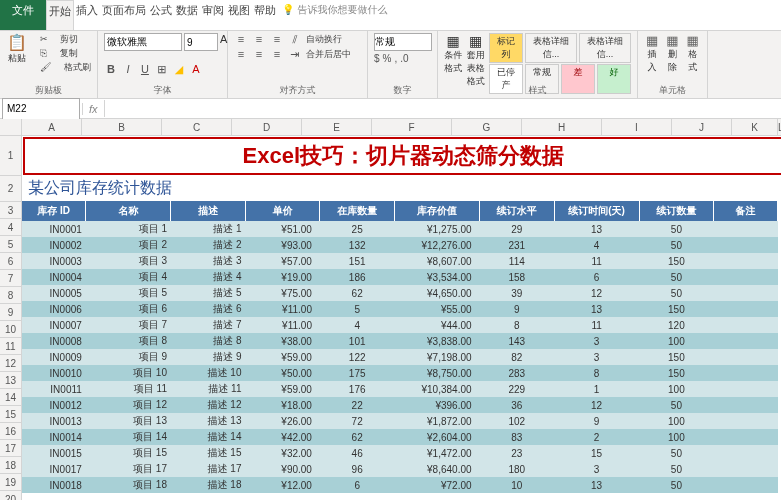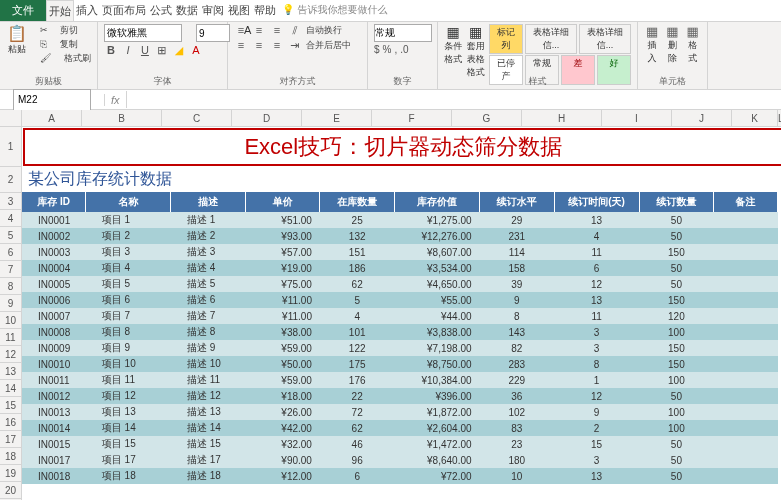--- a/index.html
+++ b/index.html
@@ -1,32 +1,32 @@
 <!DOCTYPE html>
 <html><head>
 <meta charset="utf-8">
 <style>
 *{box-sizing:border-box;margin:0;padding:0;font-family:"Microsoft YaHei","Segoe UI",Arial,sans-serif}
 body{background:#fff;width:781px;height:500px;overflow:hidden;font-size:11px;color:#333}
-.ribbon-tabs{display:flex;background:#fff;height:22px;border-bottom:1px solid #d4d4d4}
+.ribbon-tabs{display:flex;background:#fff;height:31px;border-bottom:1px solid #d4d4d4}
 .app-menu{background:#217346;color:#fff;padding:3px 12px;font-size:11px}
 .tab{padding:3px 2px;font-size:11px;color:#444;cursor:pointer}
 .tab.active{background:#f3f2f1;border:1px solid #d4d4d4;border-bottom:none}
 .tell-me{color:#888;font-size:10px;padding:3px 4px}
 .tell-me::before{content:"💡";margin-right:3px}
 .ribbon{display:flex;background:#f3f2f1;height:68px;border-bottom:1px solid #d4d4d4}
 .group{border-right:1px solid #d4d4d4;padding:2px 6px 0;display:flex;flex-direction:column;position:relative}
 .group-label{font-size:9px;color:#666;text-align:center;position:absolute;bottom:1px;left:0;right:0}
 .clip{display:flex;gap:2px}
 .clip-main{width:22px;text-align:center;font-size:9px}
 .clip-icon{font-size:16px;color:#666}
 .clip-side{display:flex;flex-direction:column;gap:1px;font-size:9px;color:#444}
 .clip-side span::before{content:"";display:inline-block;width:10px}
 .font-group{width:130px}
-.font-row1{display:flex;gap:14px;margin-bottom:2px}
+.font-row1{display:flex;gap:2px;margin-bottom:12px}
 .font-sel{border:1px solid #ababab;background:#fff;font-size:10px;padding:1px 2px;height:18px}
 .font-name{width:78px}
 .font-size{width:34px}
 .font-row2{display:flex;gap:3px;font-size:11px;color:#555}
 .font-btn{width:14px;text-align:center;cursor:pointer}
 .align-group{width:140px}
 .align-row{display:flex;gap:4px;font-size:11px;color:#555;margin-bottom:2px}
 .align-btn{width:14px;text-align:center;cursor:pointer}
 .align-text{font-size:9px;color:#444}
 .num-group{width:70px}
@@ -41,42 +41,42 @@
 .sc{border:1px solid #ccc;padding:1px 4px;font-size:9px;min-width:34px;text-align:center}
 .sc.orange{background:#ffd966}
 .sc.good{background:#c6efce;color:#006100}
 .sc.stop{background:#fff}
 .sc.bad{background:#ffc7ce;color:#9c0006}
 .cells-group{width:70px}
 .cells-row{display:flex;gap:4px}
 .cells-btn{text-align:center;font-size:9px;width:24px}
 .cells-icon{font-size:13px;display:block;color:#666}
 .name-box-bar{display:flex;height:20px;border-bottom:1px solid #d4d4d4;background:#fff;align-items:center}
-.name-box{border:1px solid #ababab;width:78px;height:17px;font-size:10px;padding:10px 4px;margin:0 13px}
+.name-box{border:1px solid #ababab;width:78px;height:17px;font-size:10px;padding:10px 4px;margin:0 2px}
 .fx{font-style:italic;color:#888;font-size:11px;padding:0 6px;border-left:1px solid #d4d4d4}
 .formula-bar{flex:1;border-left:1px solid #d4d4d4;height:17px}
 .sheet{display:flex}
 .row-hdrs{display:flex;flex-direction:column}
 .col-hdrs{display:flex}
 .hdr{background:#f3f2f1;border-right:1px solid #d4d4d4;border-bottom:1px solid #d4d4d4;font-size:10px;color:#555;text-align:center;display:flex;align-items:center;justify-content:center}
 .corner{width:22px;height:17px}
 .col-hdr{height:17px}
 .row-hdr{width:22px;height:17px}
 .row-hdr.big{height:40px}
 .row-hdr.med{height:26px}
 .grid{position:relative}
 .banner{border:2px solid #c00000;height:38px;margin:1px;display:flex;align-items:center;justify-content:center}
-.banner-text{font-size:22px;font-weight:normal;color:#c00000}
+.banner-text{font-size:22px;font-weight:bold;color:#c00000}
 .sub{height:25px;display:flex;align-items:center;padding-left:6px}
 .sub-text{font-size:16px;font-weight:normal;color:#2f5597}
 table{border-collapse:collapse;width:756px}
 th{background:#4472a8;color:#fff;font-size:10px;font-weight:bold;padding:3px 2px;text-align:center;height:17px;border-right:1px solid #fff}
 td{font-size:10px;padding:1px 4px;height:16px;text-align:center}
 td.r{text-align:right;padding-right:8px}
-td.l{text-align:left;padding-left:16px}
+td.l{text-align:right;padding-left:6px}
 tr.odd td{background:#d2e5e8}
 tr.even td{background:#a8d0d6}
 .cA{width:60px}.cB{width:80px}.cC{width:70px}.cD{width:70px}.cE{width:70px}.cF{width:80px}.cG{width:70px}.cH{width:80px}.cI{width:70px}.cJ{width:60px}.cK{width:46px}
 </style>
 </head>
 <body>
 
 <div class="ribbon-tabs">
   <div class="app-menu">文件</div>
   <div class="tab active">开始</div>

